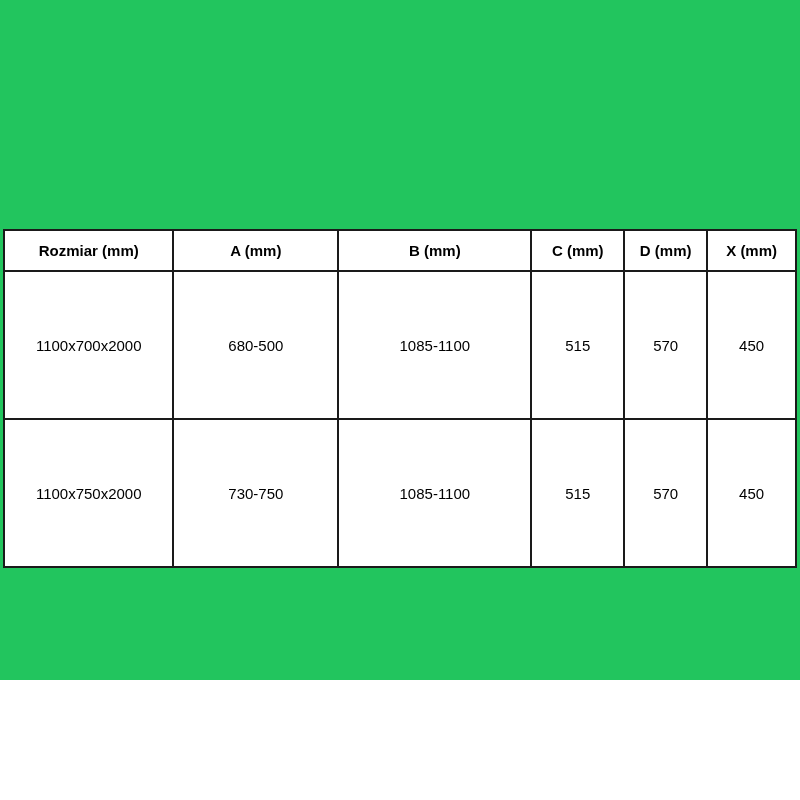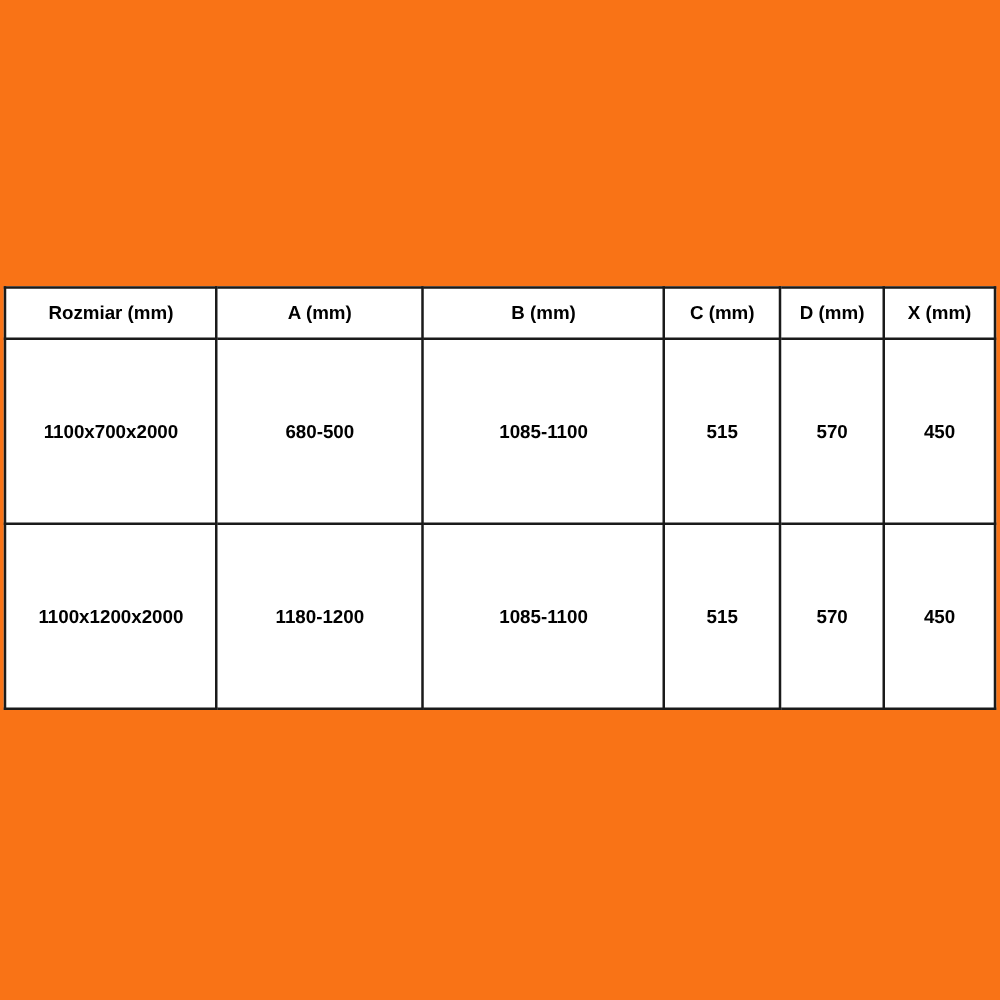--- a/index.html
+++ b/index.html
@@ -6,22 +6,22 @@
     margin: 0;
     padding: 0;
     width: 800px;
     height: 800px;
     background: #ffffff;
     font-family: "Liberation Sans", sans-serif;
   }
   .page {
     position: relative;
     width: 800px;
-    height: 800px;
-    background: #f97316;
+    height: 680px;
+    background: #22c55e;
     overflow: hidden;
   }
   table.spec {
     position: absolute;
     left: 3px;
     top: 229px;
     width: 794px;
     height: 339px;
     border-collapse: collapse;
     table-layout: fixed;
@@ -36,21 +36,21 @@
     font-size: 15px;
     padding: 0 4px;
     white-space: nowrap;
     overflow: hidden;
   }
   table.spec th {
     font-weight: bold;
     height: 39px;
   }
   table.spec td {
-    font-weight: bold;
+    font-weight: normal;
     height: 37px;
   }
   col.c-rozmiar { width: 21.4%; }
   col.c-a       { width: 20.8%; }
   col.c-b       { width: 24.4%; }
   col.c-c       { width: 11.7%; }
   col.c-d       { width: 10.5%; }
   col.c-x       { width: 11.2%; }
 </style>
 </head>
@@ -79,22 +79,22 @@
     <tbody>
       <tr>
         <td>1100x700x2000</td>
         <td>680-500</td>
         <td>1085-1100</td>
         <td>515</td>
         <td>570</td>
         <td>450</td>
       </tr>
       <tr>
-        <td>1100x1200x2000</td>
-        <td>1180-1200</td>
+        <td>1100x750x2000</td>
+        <td>730-750</td>
         <td>1085-1100</td>
         <td>515</td>
         <td>570</td>
         <td>450</td>
       </tr>
     </tbody>
   </table>
 </div>
 
 </body></html>

